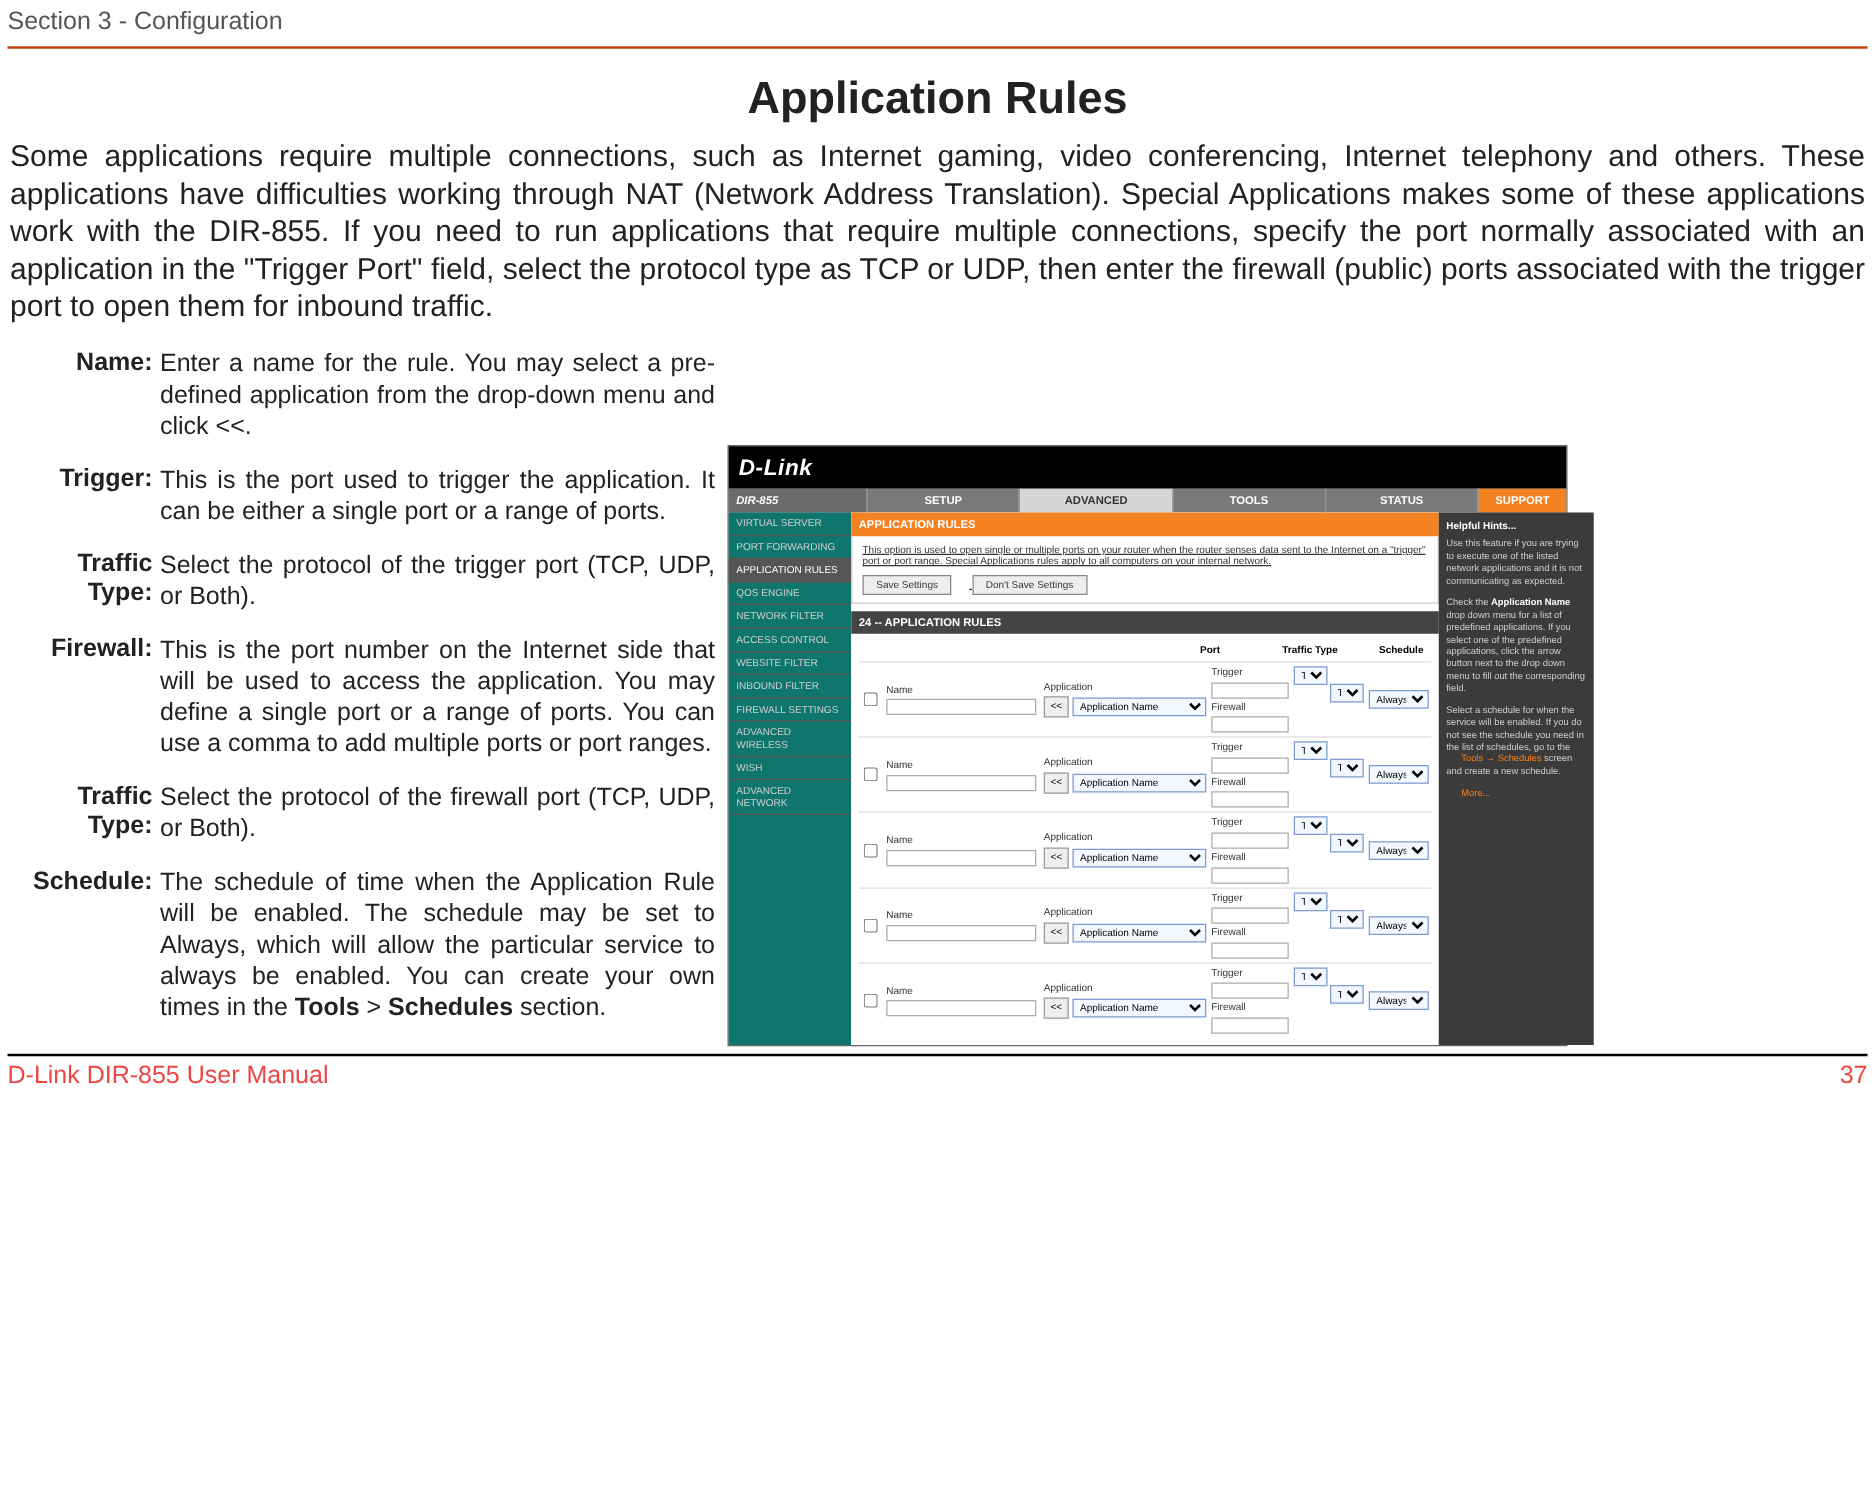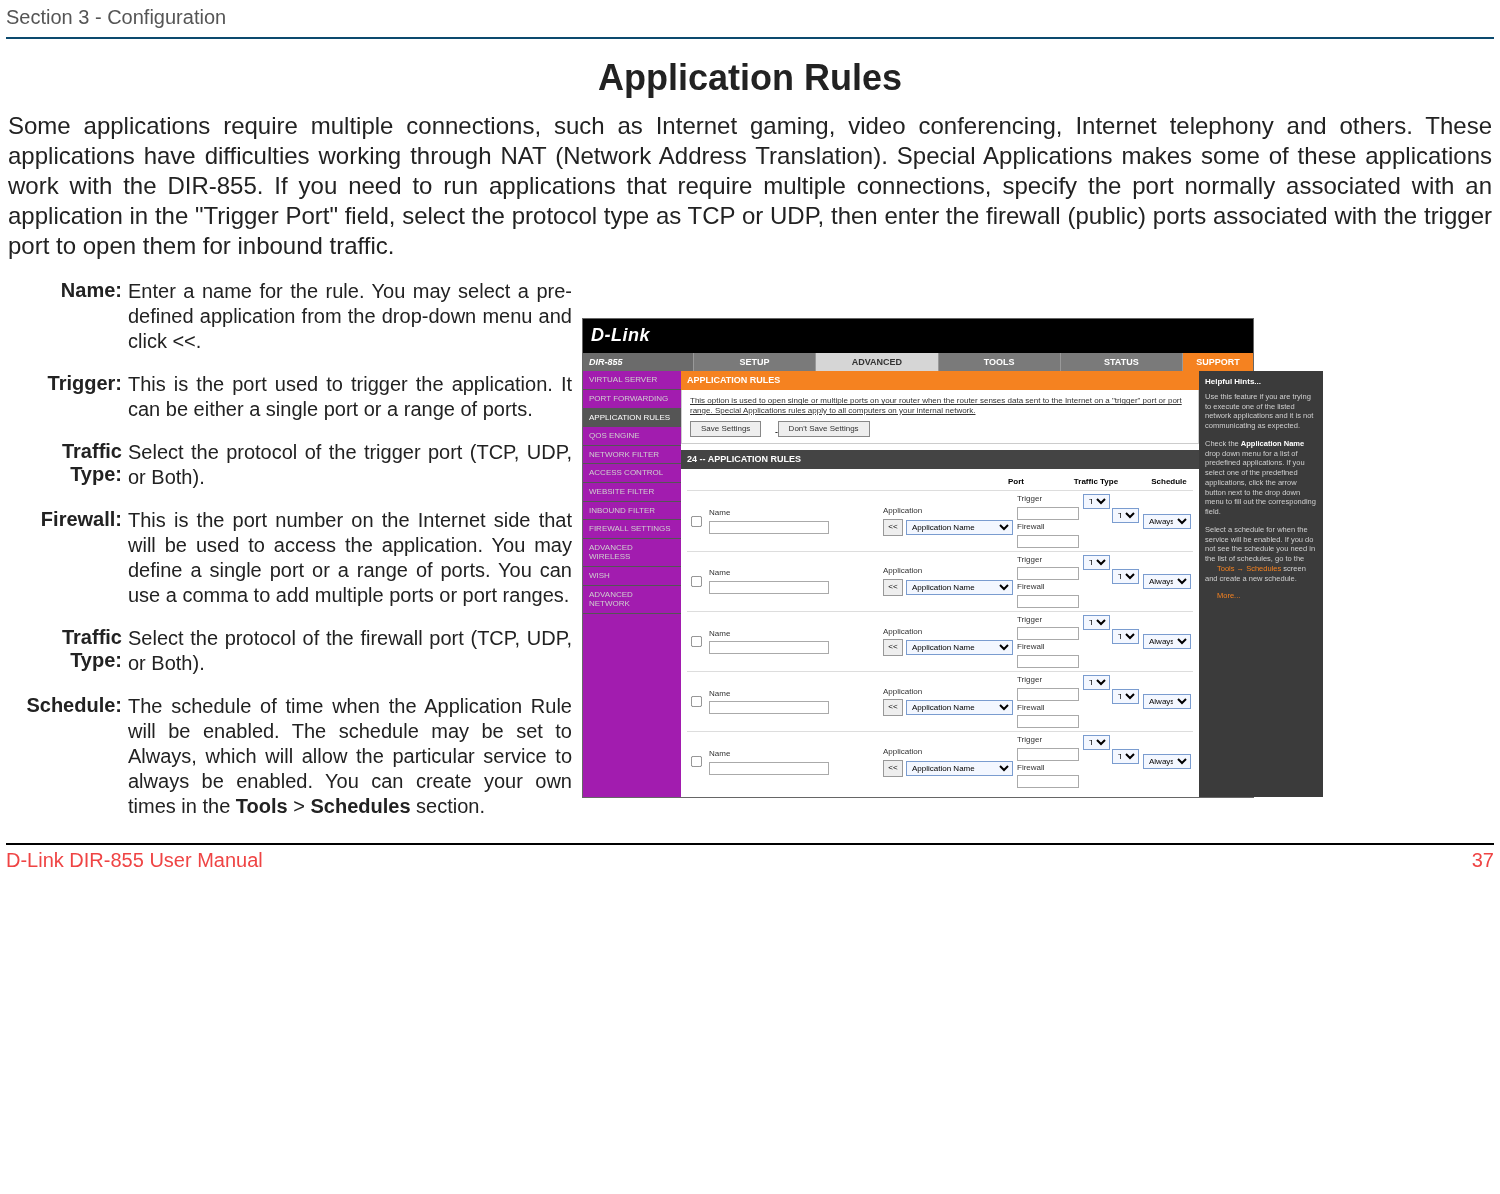--- a/index.html
+++ b/index.html
@@ -6,21 +6,21 @@
     margin: 0;
     font-family: Arial, Helvetica, sans-serif;
     color: #222;
     width: 1500px;
     background: #fff;
   }
   .page {
     padding: 0 6px;
   }
   .header-line {
-    border-bottom: 2px solid #0c4a6e;
+    border-bottom: 2px solid #c2410c;
     margin-top: 4px;
     padding-bottom: 4px;
   }
   .section-header {
     font-size: 20px;
     color: #555;
     padding: 2px 0 4px 0;
   }
   .title {
     text-align: center;
@@ -29,21 +29,21 @@
     margin: 18px 0 12px 0;
   }
   .intro {
     font-size: 24px;
     line-height: 1.25;
     text-align: justify;
     margin: 0 2px 18px 2px;
   }
   .content-row {
     display: flex;
-    align-items: center;
+    align-items: flex-end;
   }
   .defs {
     width: 566px;
     padding-right: 10px;
   }
   .def-row {
     display: flex;
     margin-bottom: 18px;
   }
   .def-term {
@@ -110,21 +110,21 @@
   .topnav .tab.support {
     background: #f58220;
     color: #fff;
     flex: 0 0 70px;
   }
   .body3col {
     display: flex;
   }
   .leftnav {
     width: 98px;
-    background: #a21caf;
+    background: #0f766e;
     color: #cfcfcf;
     flex: none;
     min-height: 380px;
   }
   .leftnav div {
     padding: 4px 6px;
     border-bottom: 1px solid #555;
     font-size: 8px;
     cursor: pointer;
   }
@@ -204,21 +204,20 @@
     justify-content: center;
     padding: 0 4px;
   }
   .rule .col-b {
     width: 130px;
     display: flex;
     flex-direction: column;
     gap: 2px;
     justify-content: center;
     padding: 0 2px;
-    margin-left: 48px;
   }
   .rule .col-port {
     width: 62px;
     display: flex;
     flex-direction: column;
     gap: 2px;
     justify-content: center;
     padding: 0 2px;
   }
   .rule .col-tt {

